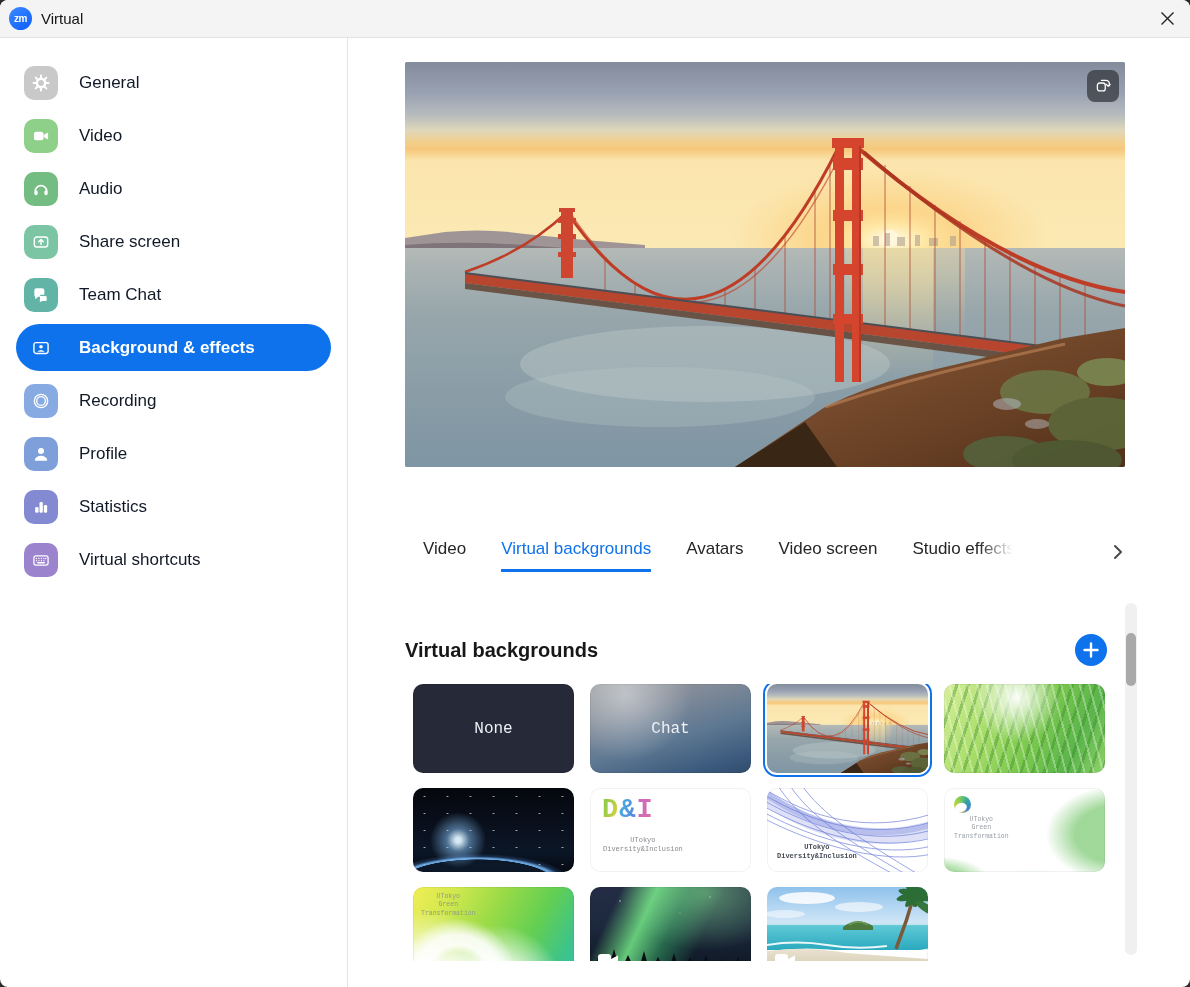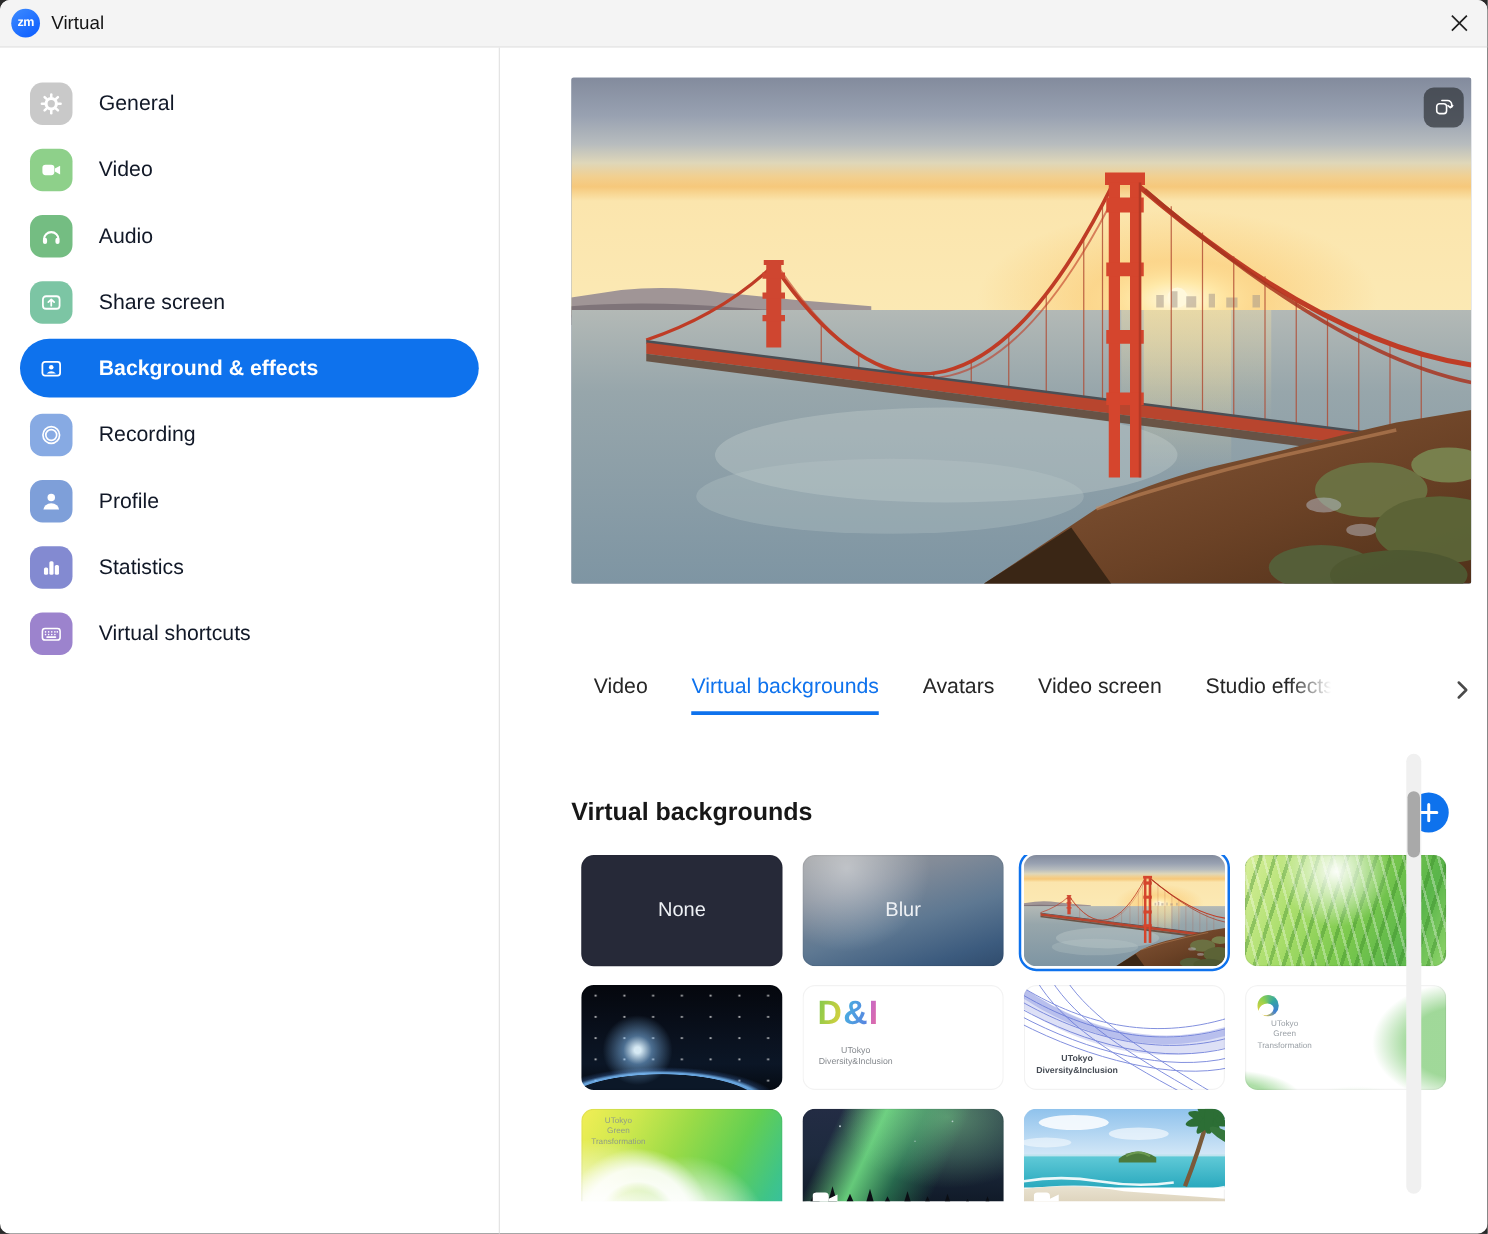--- a/index.html
+++ b/index.html
@@ -6,21 +6,21 @@
   *{box-sizing:border-box;}
   .window{position:relative;width:1190px;height:987px;background:#fff;border-radius:8px;overflow:hidden;margin:0 auto;text-align:center;}
   
   .titlebar{height:38px;background:#f4f4f4;border-bottom:1px solid #e3e3e3;display:flex;align-items:center;padding-left:9px;}
   .zm-logo{width:23px;height:23px;border-radius:50%;background:linear-gradient(145deg,#3d8bff,#0b5cff);color:#fff;
     font-size:10px;font-weight:bold;display:flex;align-items:center;justify-content:center;letter-spacing:-.5px;}
   .win-title{margin-left:9px;font-size:15px;color:#141414;}
   .close-btn{margin-left:auto;width:46px;height:37px;display:flex;align-items:center;justify-content:center;cursor:pointer;}
   
   .main{display:flex;height:949px;}
-  .sidebar{width:400px;border-right:1px solid #e4e4e4;padding-top:15px;flex:none;}
+  .sidebar{width:348px;border-right:1px solid #e4e4e4;padding-top:15px;flex:none;}
   .side-item{display:flex;align-items:center;height:47px;margin:6px 16px;padding-left:8px;gap:21px;border-radius:24px;cursor:pointer;}
   .side-item.selected{background:var(--accent,#0E72ED);}
   .side-icon{width:34px;height:34px;border-radius:10px;flex:none;display:flex;align-items:center;justify-content:center;}
   .side-label{font-size:17px;color:#111827;white-space:nowrap;}
   .side-item.selected .side-label{color:#fff;font-weight:bold;}
   .content{flex:1;padding:24px 0 0 57px;position:relative;}
   
   .preview{width:720px;height:405px;position:relative;border-radius:2px;overflow:hidden;background:#9aa3b2;}
   .preview svg{display:block;}
   .mirror-btn{position:absolute;top:8px;right:6px;width:32px;height:32px;border-radius:8px;background:rgba(48,52,58,.72);
@@ -33,21 +33,21 @@
     -webkit-mask-image:linear-gradient(to right,#000 65%,transparent 98%);
     mask-image:linear-gradient(to right,#000 65%,transparent 98%);}
   .tab-overflow{position:absolute;right:-4px;top:2px;width:22px;height:22px;display:flex;align-items:center;justify-content:center;cursor:pointer;}
   
   .section-header{margin-top:62px;width:720px;display:flex;align-items:center;justify-content:space-between;}
   .section-heading{font-size:20px;font-weight:bold;color:#171717;}
   .add-btn{width:32px;height:32px;border-radius:50%;background:var(--accent,#0E72ED);display:flex;align-items:center;justify-content:center;
     cursor:pointer;margin-right:18px;flex:none;}
   
   .grid-clip{margin-top:18px;width:720px;height:277px;overflow:hidden;}
-  .grid{margin-left:8px;display:grid;grid-template-columns:repeat(4,161px);grid-auto-rows:84px;grid-template-rows:89px 84px 84px;gap:15px 16px;}
+  .grid{margin-left:8px;display:grid;grid-template-columns:repeat(4,161px);grid-auto-rows:84px;grid-template-rows:89px 84px 84px;gap:15px 16px;font-family:Liberation Mono, monospace;}
   .thumb{border-radius:10px;position:relative;overflow:hidden;cursor:pointer;box-shadow:inset 0 0 0 1px rgba(0,0,0,.05);}
   .thumb.selected{outline:2px solid var(--accent,#0E72ED);outline-offset:2px;}
   .thumb-label{position:absolute;inset:0;display:flex;align-items:center;justify-content:center;color:#eef1f5;font-size:16px;}
   .t-none{background:#262938;}
   .t-blur{background:radial-gradient(circle at 22% 12%,rgba(255,255,255,.45),transparent 45%),
     linear-gradient(163deg,#97999c 0%,#828b98 28%,#5e7892 58%,#3c5b7e 85%,#304c6d 100%);}
   .t-grass{background:
     radial-gradient(circle at 45% 15%,rgba(255,255,255,.95),rgba(255,255,255,0) 38%),
     repeating-linear-gradient(75deg,rgba(255,255,255,.3) 0 2px,rgba(255,255,255,0) 2px 9px),
     repeating-linear-gradient(108deg,rgba(50,130,35,.35) 0 3px,rgba(0,0,0,0) 3px 11px),
@@ -265,20 +265,29 @@
       <div class="side-item">
         <span class="side-icon" style="background: rgb(124, 197, 164);">
           <svg width="20" height="20" viewBox="0 0 24 24" fill="none" stroke="#fff">
             <rect x="4" y="6" width="16" height="12" rx="3" stroke-width="1.7"></rect>
             <path d="M12,15 V9.5 M9.2,11.6 L12,9 L14.8,11.6" stroke-width="1.7" stroke-linecap="round" stroke-linejoin="round"></path>
           </svg>
         </span>
         <span class="side-label">Share screen</span>
       </div>
 
+      <div class="side-item">
+        <span class="side-icon" style="background: rgb(98, 180, 166);">
+          <svg width="20" height="20" viewBox="0 0 24 24">
+            <path d="M4,6.5 a2.5,2.5 0 0 1 2.5,-2.5 h7 a2.5,2.5 0 0 1 2.5,2.5 v5 a2.5,2.5 0 0 1 -2.5,2.5 h-5 L5,17 V14 a2.5,2.5 0 0 1 -1,-2 Z" fill="#fff"></path>
+            <path d="M11,12.5 h6.5 a2,2 0 0 1 2,2 v3.5 a2,2 0 0 1 -2,2 h-4 l-3,2 v-2.2" fill="#fff" stroke="#62b4a6" stroke-width="1.4"></path>
+          </svg>
+        </span>
+        <span class="side-label">Team Chat</span>
+      </div>
 
       <div class="side-item selected">
         <span class="side-icon">
           <svg width="20" height="20" viewBox="0 0 24 24" fill="none" stroke="#fff">
             <rect x="3.5" y="5.5" width="17" height="13" rx="2.5" stroke-width="1.7"></rect>
             <circle cx="12" cy="10.5" r="2.2" fill="#fff" stroke="none"></circle>
             <path d="M7.5,16.5 Q12,12.5 16.5,16.5 Z" fill="#fff" stroke="none"></path>
           </svg>
         </span>
         <span class="side-label">Background &amp; effects</span>
@@ -369,21 +378,21 @@
       </div>
 
       <div class="grid-clip">
         <div class="grid">
 
           <div class="thumb t-none">
             <div class="thumb-label">None</div>
           </div>
 
           <div class="thumb t-blur">
-            <div class="thumb-label">Blur</div>
+            <div class="thumb-label">Chat</div>
           </div>
 
           <div class="thumb selected">
             <svg class="thumb-art" width="161" height="89" viewBox="0 0 720 405" preserveAspectRatio="none">
               <use href="#bridge-scene"></use>
             </svg>
           </div>
 
           <div class="thumb t-grass"></div>
 

